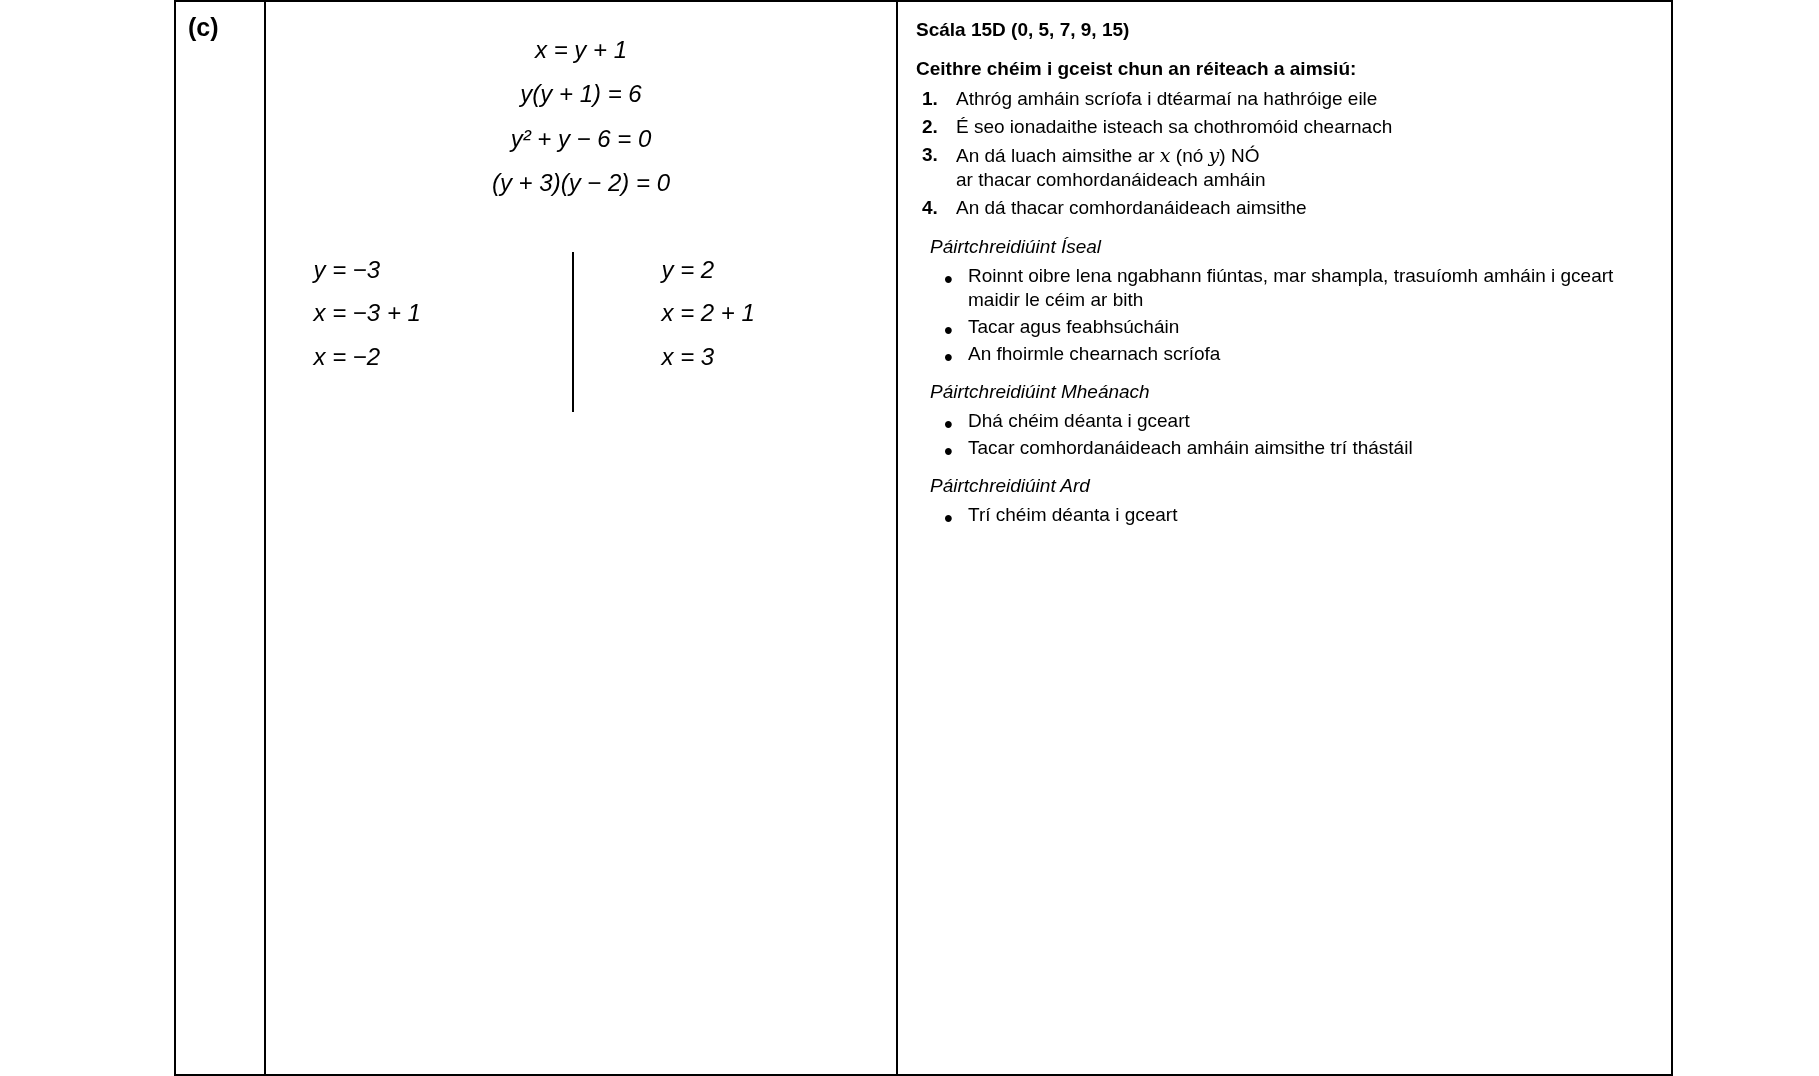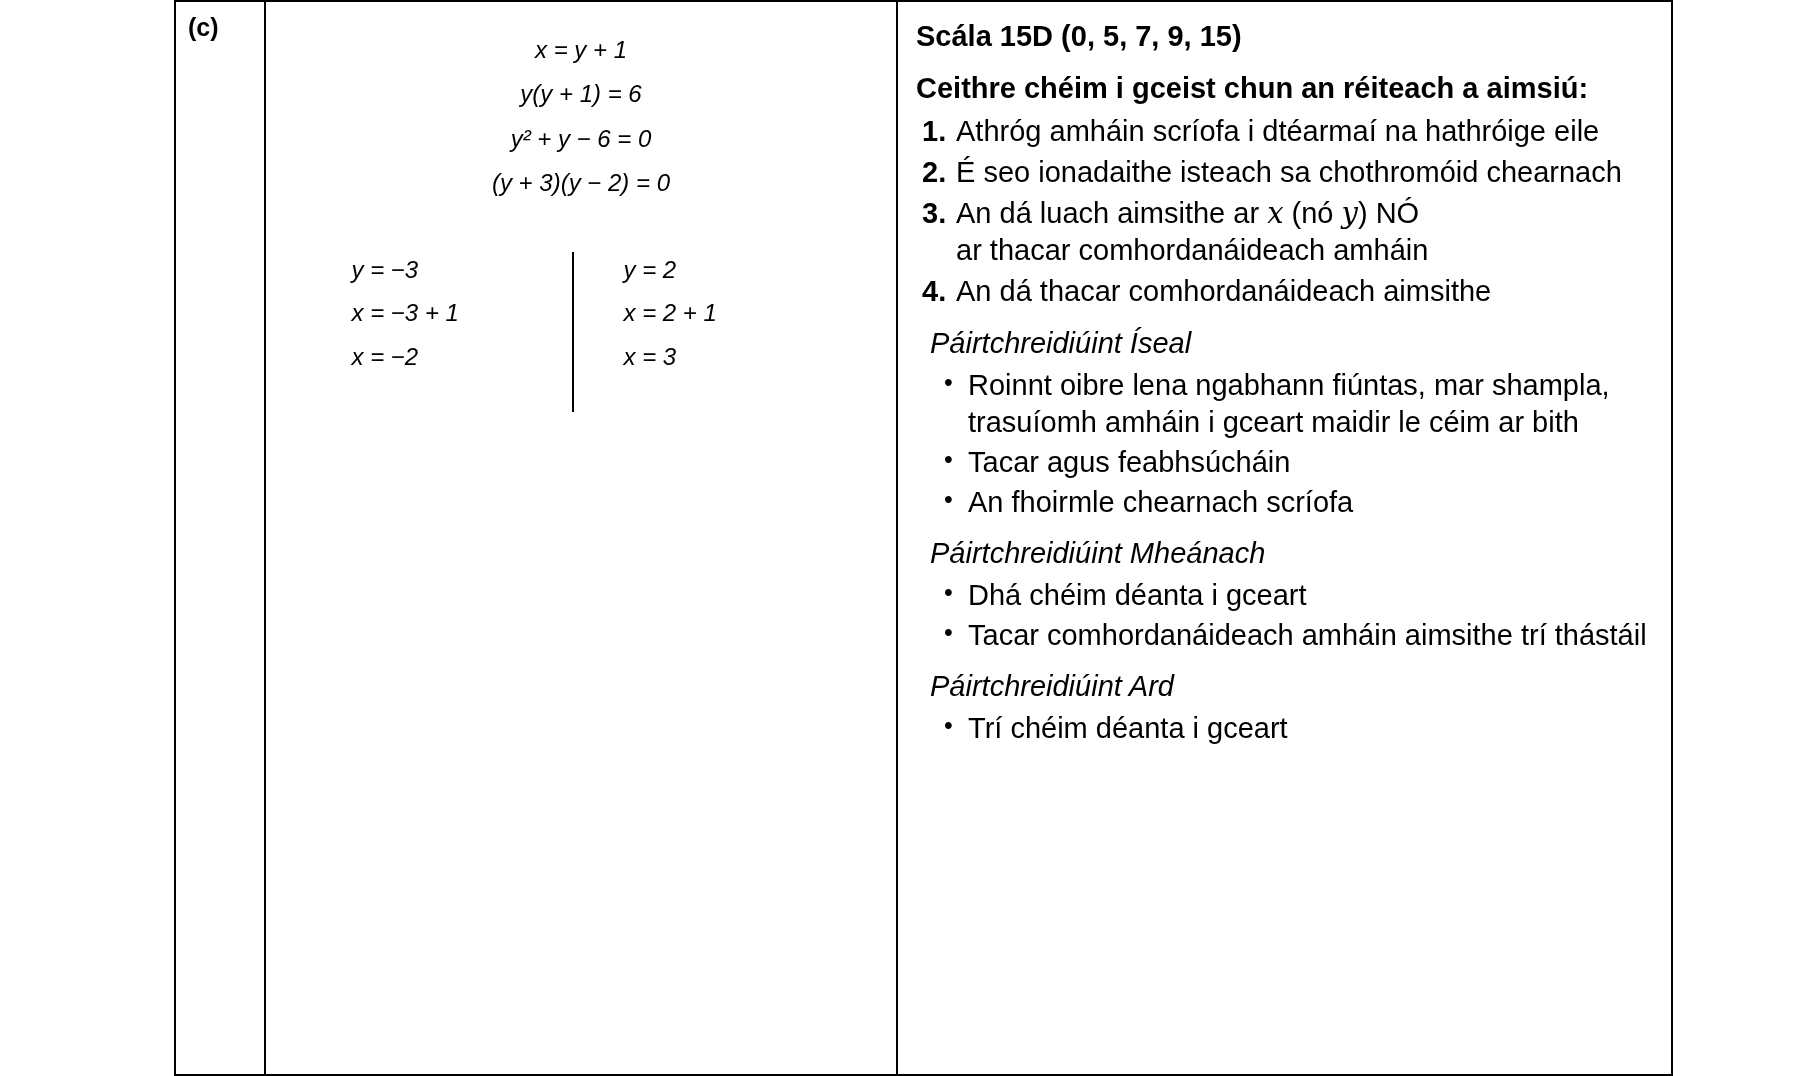--- a/index.html
+++ b/index.html
@@ -60,20 +60,21 @@
     line-height: 1.85;
     white-space: nowrap;
   }
   .eq-block { margin: 0; }
 
   .two-col-wrap {
     margin-top: 42px;
     display: flex;
     justify-content: center;
     align-items: stretch;
+    gap: 38px;
   }
   .two-col-left, .two-col-right {
     display: flex;
     flex-direction: column;
     justify-content: flex-start;
   }
   .two-col-left {
     width: 220px;
     text-align: left;
     padding-left: 28px;
@@ -89,21 +90,21 @@
     margin: 4px 0 0 0;
     height: 160px;
   }
   .two-col-wrap .math {
     line-height: 1.82;
   }
 
   
   .scheme {
     padding: 16px 20px 6px 18px;
-    font-size: 29px;
+    font-size: 19px;
     line-height: 1.30;
   }
   .scheme .scale-title {
     font-weight: bold;
     margin: 0 0 14px 0;
   }
   .scheme .crit-head {
     font-weight: bold;
     margin: 0 0 6px 0;
     line-height: 1.3;

